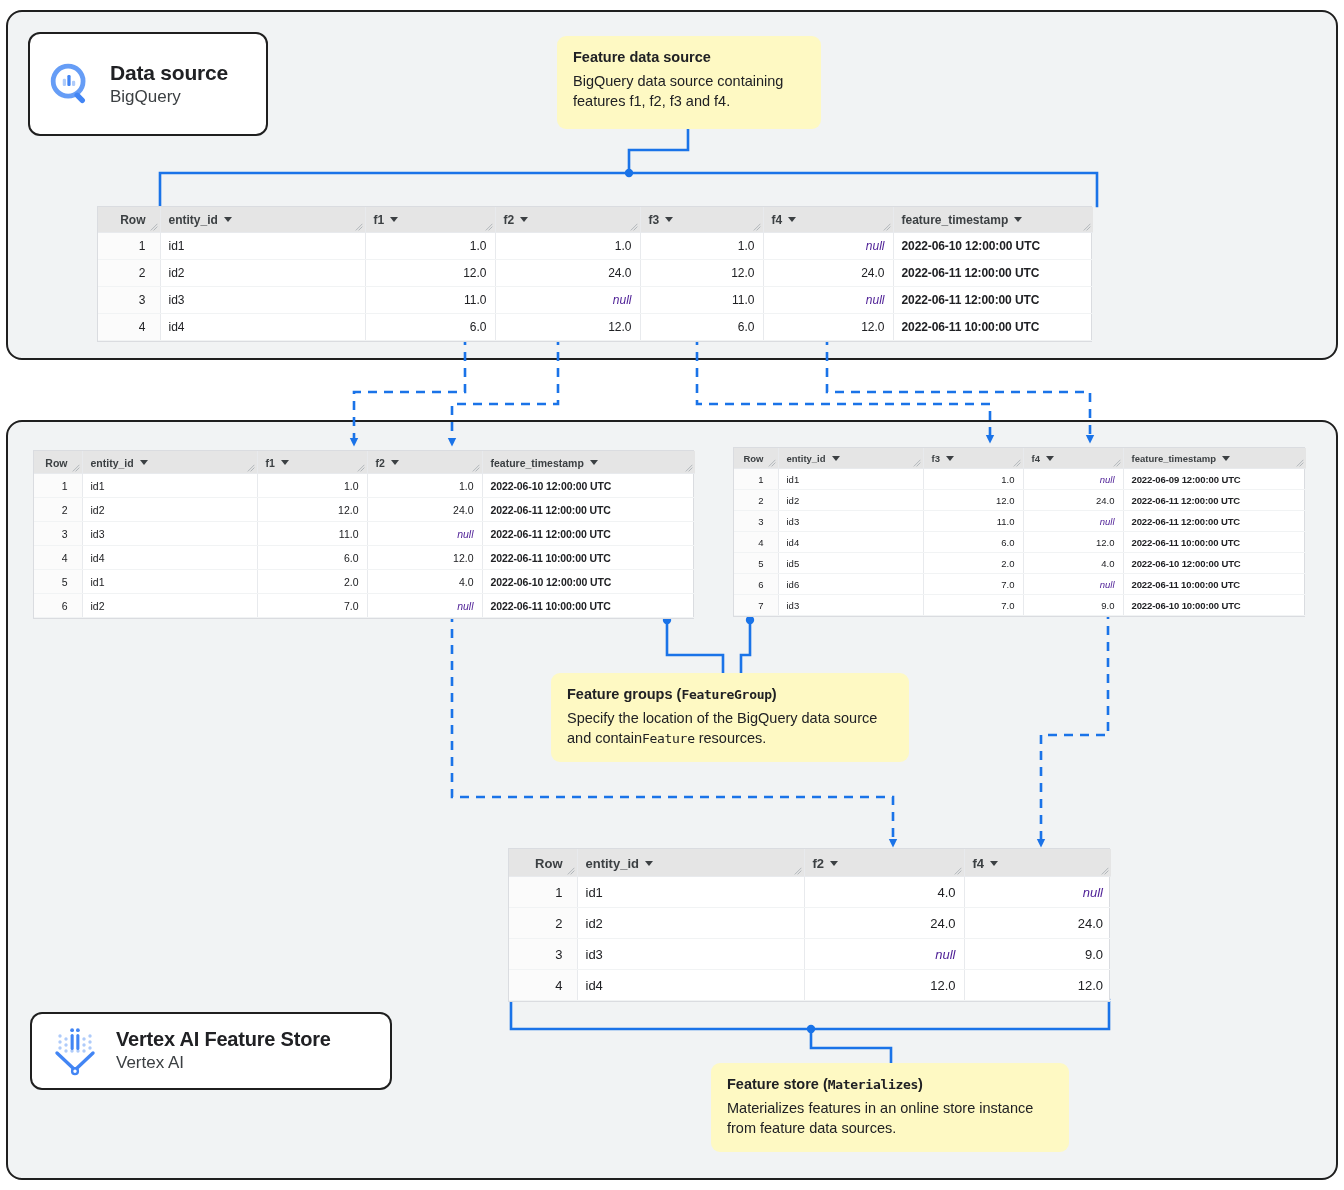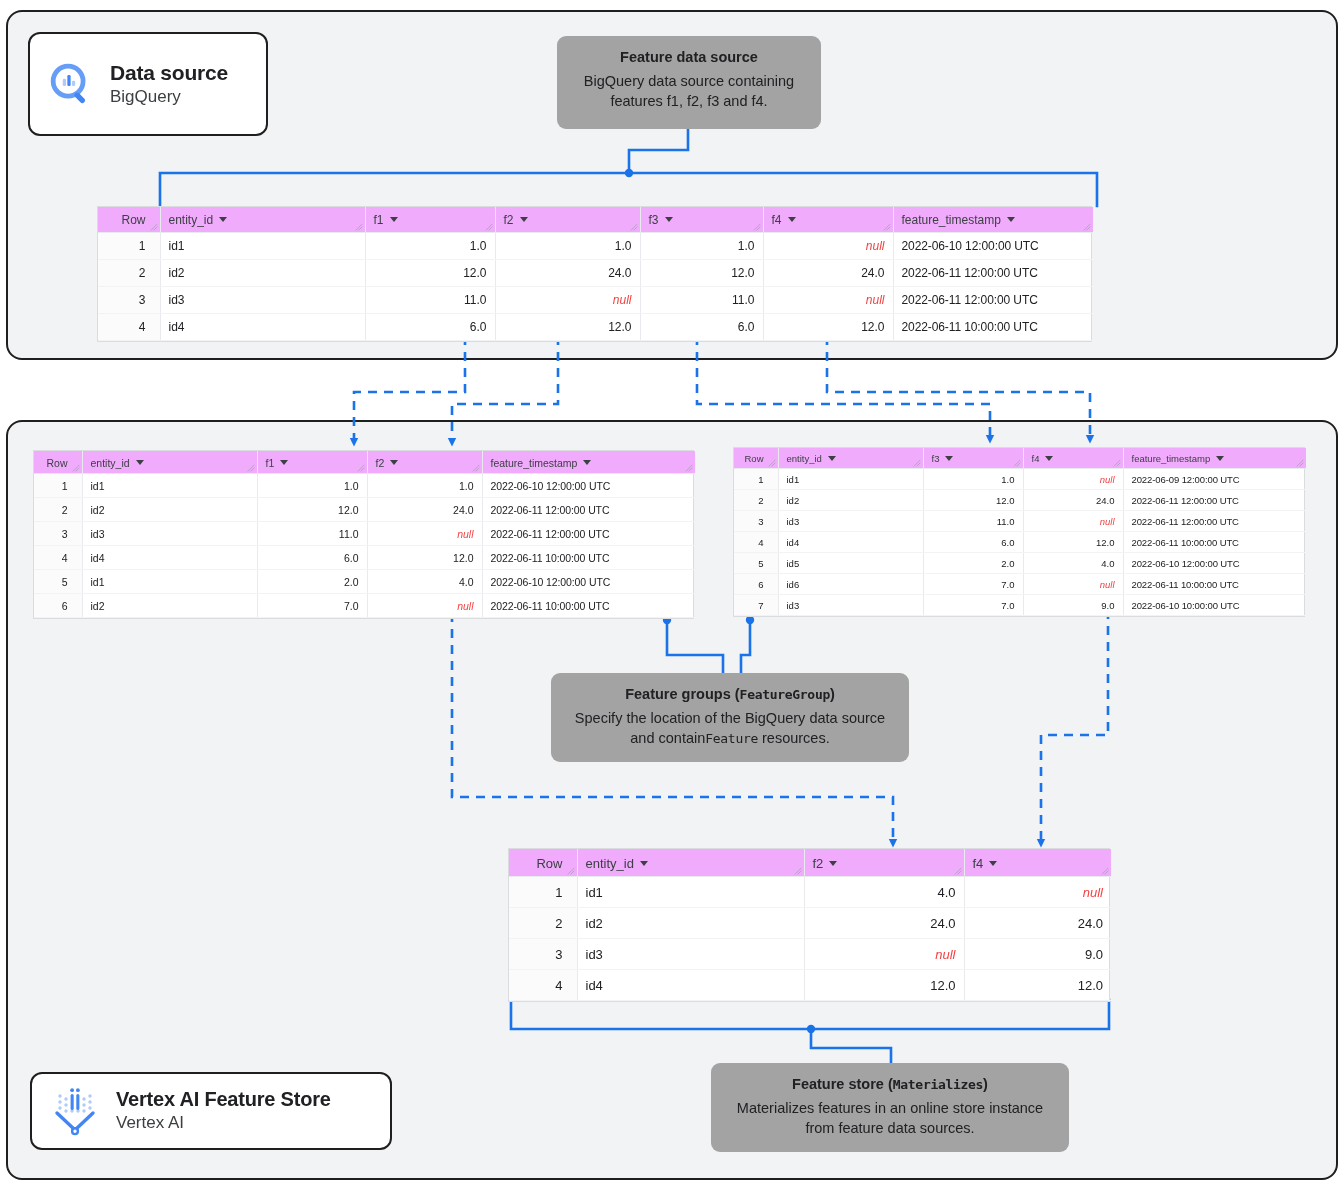--- a/index.html
+++ b/index.html
@@ -31,58 +31,57 @@
     position:absolute;
     background:#ffffff;
     border:2.5px solid #1f1f1f;
     border-radius:12px;
     box-sizing:border-box;
     display:flex;align-items:center;
     padding:0 18px;
     gap:16px;
   }
   #card-bigquery{left:28px;top:32px;width:240px;height:104px;}
-  #card-featurestore{left:30px;top:1072px;width:362px;height:78px;}
+  #card-featurestore{left:30px;top:1012px;width:362px;height:78px;}
   .product-text .title{font-weight:bold;font-size:21px;letter-spacing:-0.2px;line-height:1.15;color:#202124;margin-top:28px;}
   #card-featurestore .product-text .title{font-size:20px;}
   .product-text .sub{font-size:17px;color:#3c4043;line-height:1.2;margin-top:2px;}
   .product-icon{flex:0 0 auto;display:flex;align-items:center;justify-content:center;}
 
   
   .callout{
     position:absolute;
-    background:#a3a3a3;
+    background:#fef9c3;
     border-radius:9px;
     box-sizing:border-box;
     padding:12px 16px 14px 16px;
-    text-align:center;
   }
   .callout .c-title{font-weight:bold;font-size:14.5px;color:#202124;margin-bottom:6px;line-height:1.25;}
   .callout .c-title .mono{font-family:"DejaVu Sans Mono", monospace;font-weight:bold;font-size:13px;letter-spacing:-0.3px;}
   .callout .c-body{font-size:14.5px;color:#202124;line-height:1.37;}
   .callout .c-body .mono{font-family:"DejaVu Sans Mono", monospace;font-size:13px;letter-spacing:-0.3px;}
   #callout-fds{left:557px;top:36px;width:264px;height:93px;}
   #callout-fg{left:551px;top:673px;width:358px;height:89px;}
   #callout-fv{left:711px;top:1063px;width:358px;height:89px;}
 
   
   .bqtable{
     position:absolute;
     background:#ffffff;
     border:1px solid #dadce0;
     box-sizing:border-box;
     font-size:11px;
     color:#202124;
   }
   .bqtable table{border-collapse:collapse;width:100%;table-layout:fixed;}
   .bqtable th{
-    background:#f0abfc;
+    background:#e5e5e5;
     border-right:1px solid #e8eaed;
     border-bottom:1px solid #e8eaed;
-    font-weight:normal;
+    font-weight:bold;
     text-align:left;
     padding:0 8px;
     position:relative;
     color:#3c4043;
     white-space:nowrap;
     overflow:hidden;
   }
   .bqtable th .hlabel{display:inline-block;vertical-align:middle;}
   .bqtable th .caret{
     display:inline-block;vertical-align:middle;margin-left:6px;
@@ -96,22 +95,22 @@
   .bqtable th.rowcol{text-align:right;padding-right:14px;}
   .bqtable td{
     border-right:1px solid #e8eaed;
     border-bottom:1px solid #f1f3f4;
     padding:0 8px;
     white-space:nowrap;
     overflow:hidden;
   }
   .bqtable td.rownum{text-align:right;background:#fbfbfb;color:#202124;padding-right:14px;}
   .bqtable td.num{text-align:right;}
-  .bqtable td.nul{text-align:right;font-style:italic;color:#ef4444;}
-  .bqtable td.ts{text-align:left;letter-spacing:-0.1px;}
+  .bqtable td.nul{text-align:right;font-style:italic;color:#4c1d95;}
+  .bqtable td.ts{text-align:left;letter-spacing:-0.1px;font-weight:bold;}
   .bqtable th:last-child,.bqtable td:last-child{border-right:none;}
 
   
   .t-lg th{height:25px;font-size:12px;}
   .t-lg td{height:26px;font-size:12px;}
   .t-md th{height:22px;font-size:10.5px;}
   .t-md td{height:23px;font-size:10.5px;}
   .t-sm th{height:20px;font-size:9.5px;}
   .t-sm td{height:20px;font-size:9.5px;}
   .t-bt th{height:27px;font-size:13px;}

